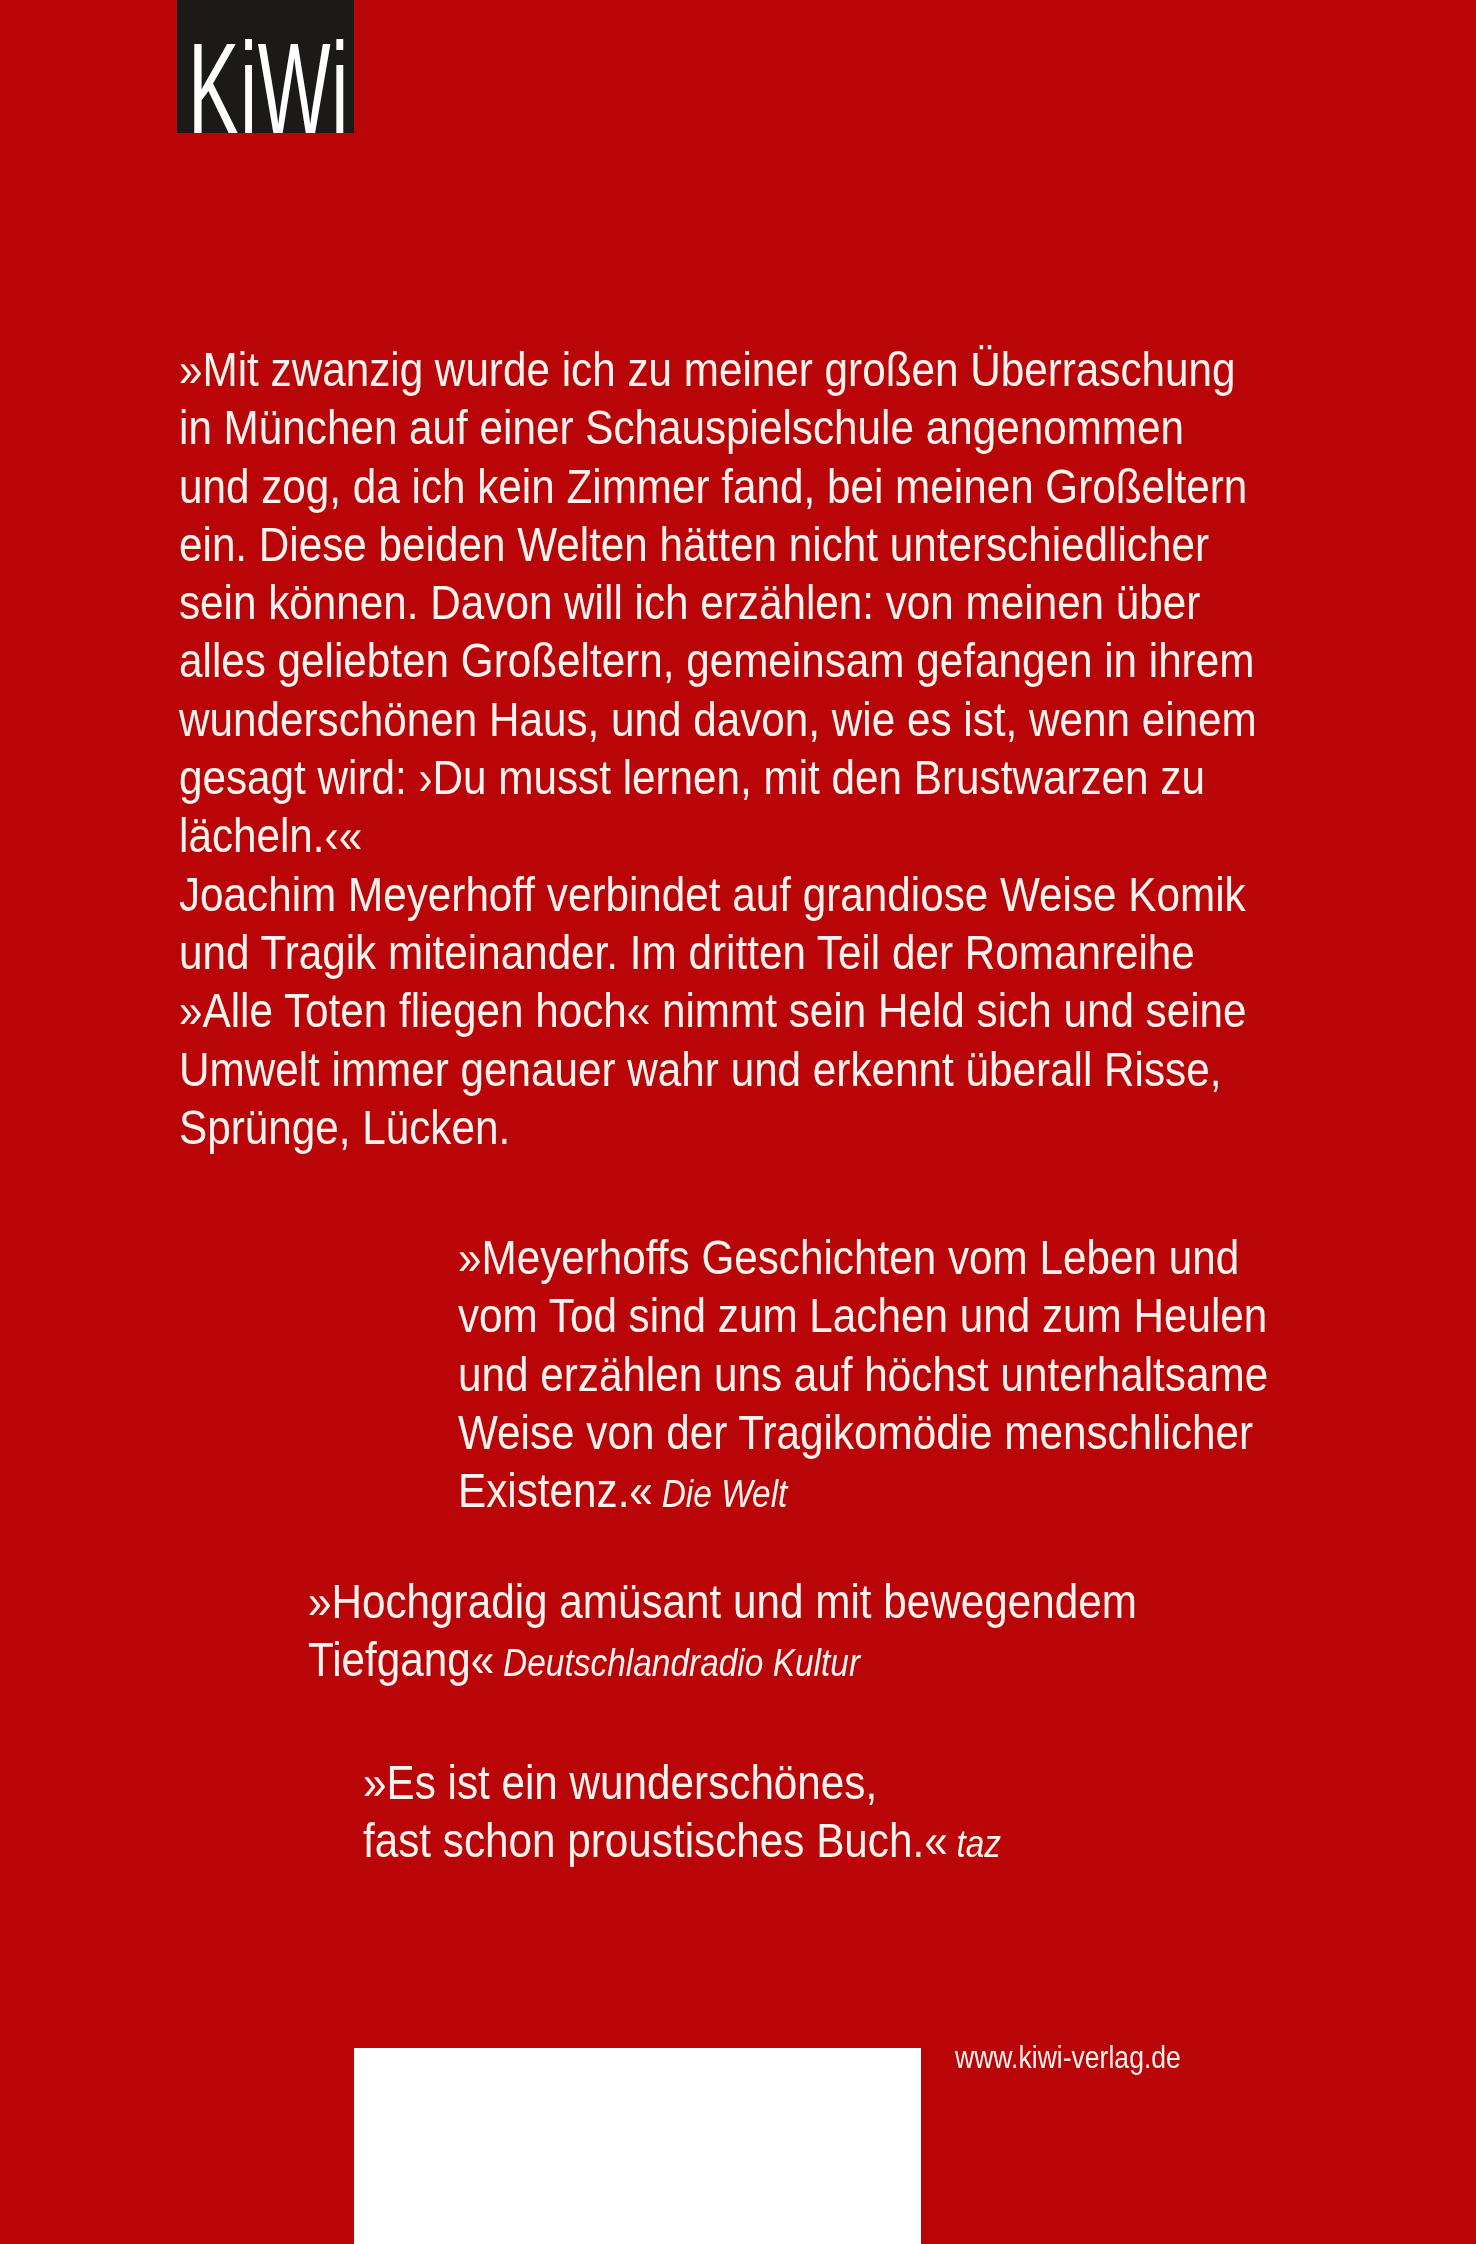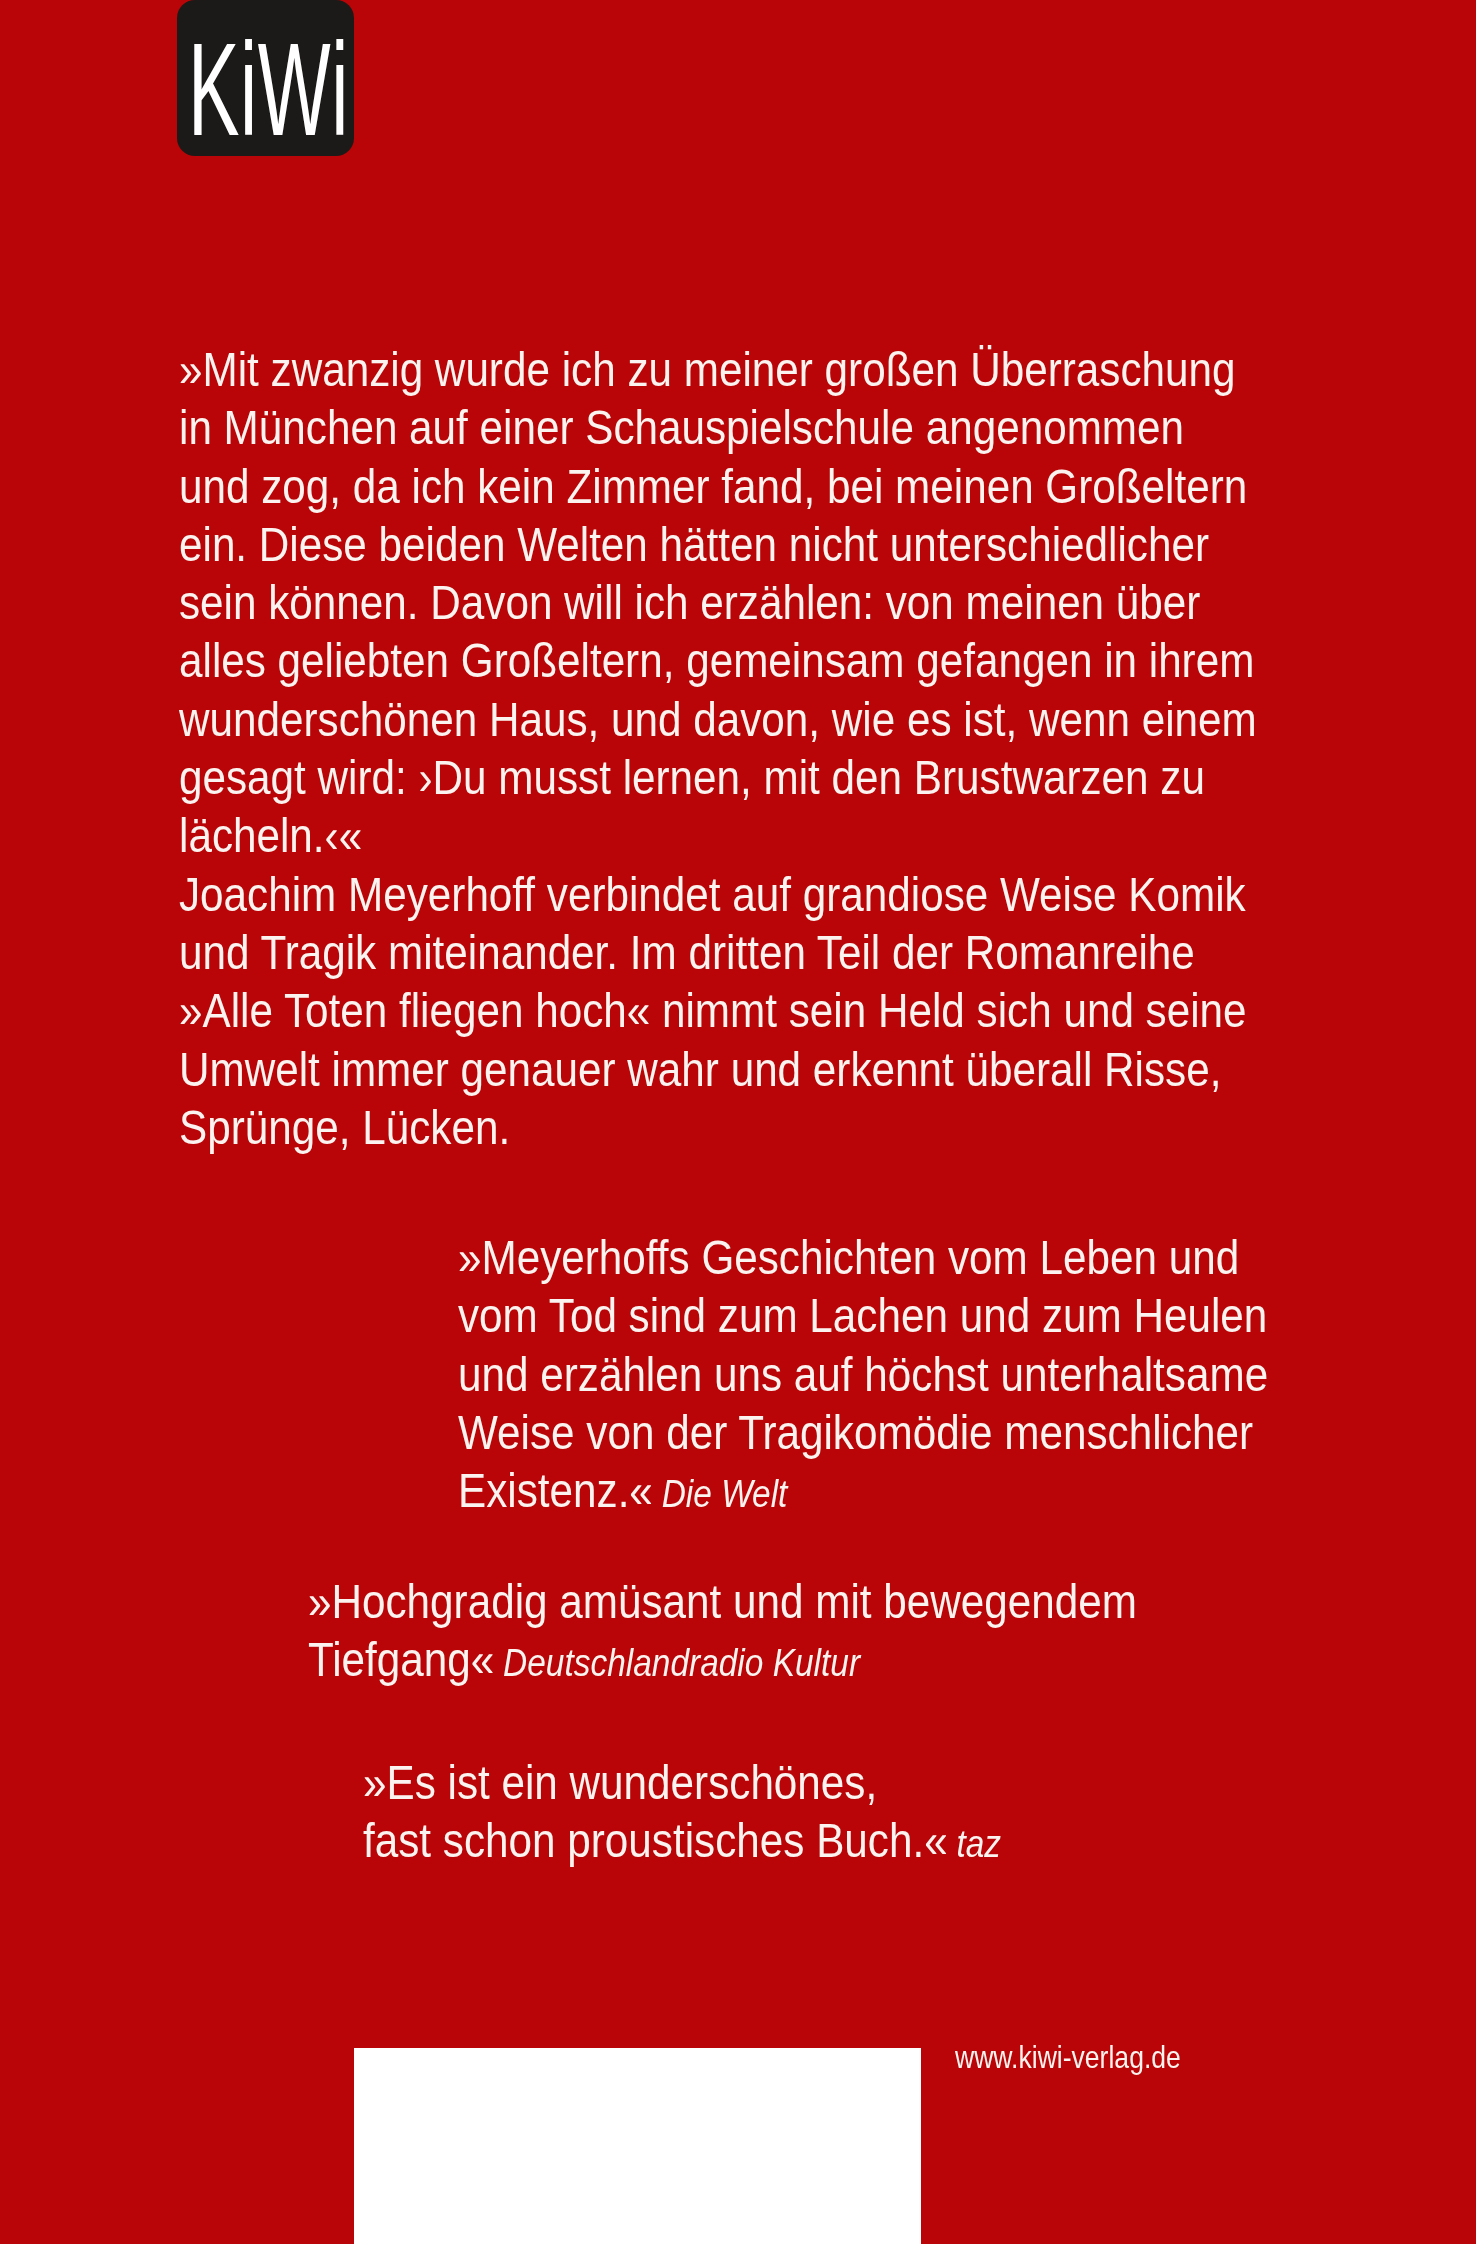--- a/index.html
+++ b/index.html
@@ -4,24 +4,23 @@
 <style>
   html, body { margin: 0; padding: 0; }
   body {
     width: 1476px; height: 2244px; overflow: hidden;
     background: #b90507;
     position: relative;
     font-family: "Liberation Sans", sans-serif;
     color: #fbf3ef;
   }
   .logo {
-    position: absolute; left: 177px; top: 0; width: 177px; height: 156px;
+    position: absolute; left: 177px; top: 0; width: 177px; height: 133px;
     background: #1b1a18;
     overflow: hidden;
-    border-radius: 18px;
   }
   .logo-text {
     position: absolute; left: 11px; top: 24px;
     font-size: 132px; line-height: 132px; font-weight: normal;
     color: #ffffff; white-space: nowrap;
     transform: scaleX(0.585); transform-origin: left top;
     letter-spacing: 1px;
   }
   .block {
     position: absolute;

